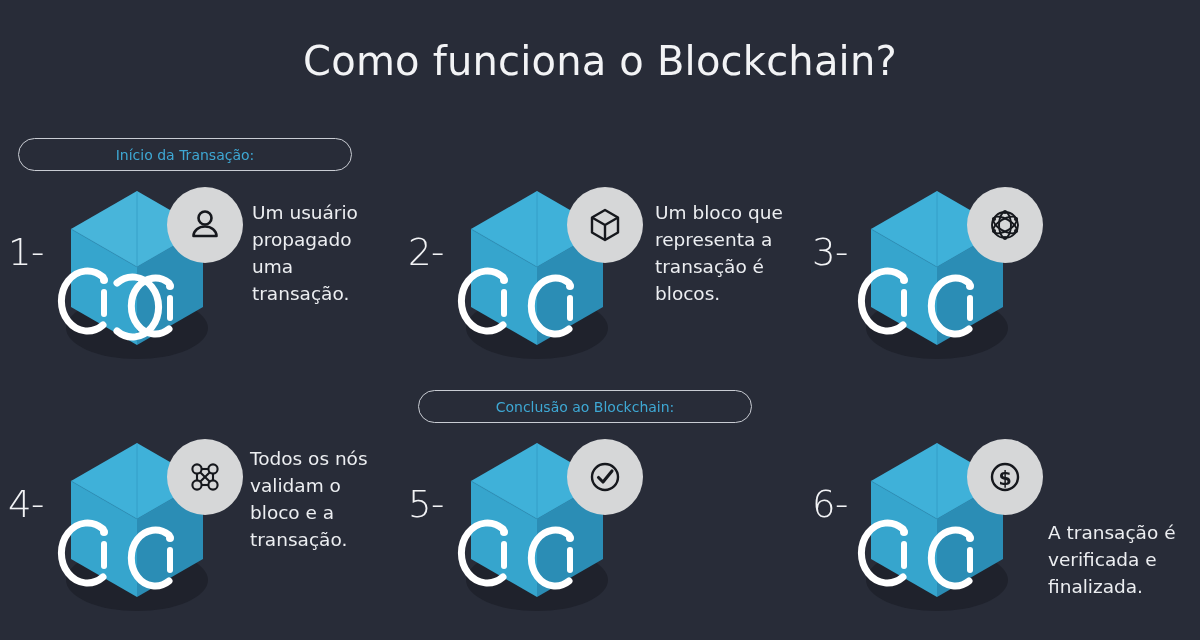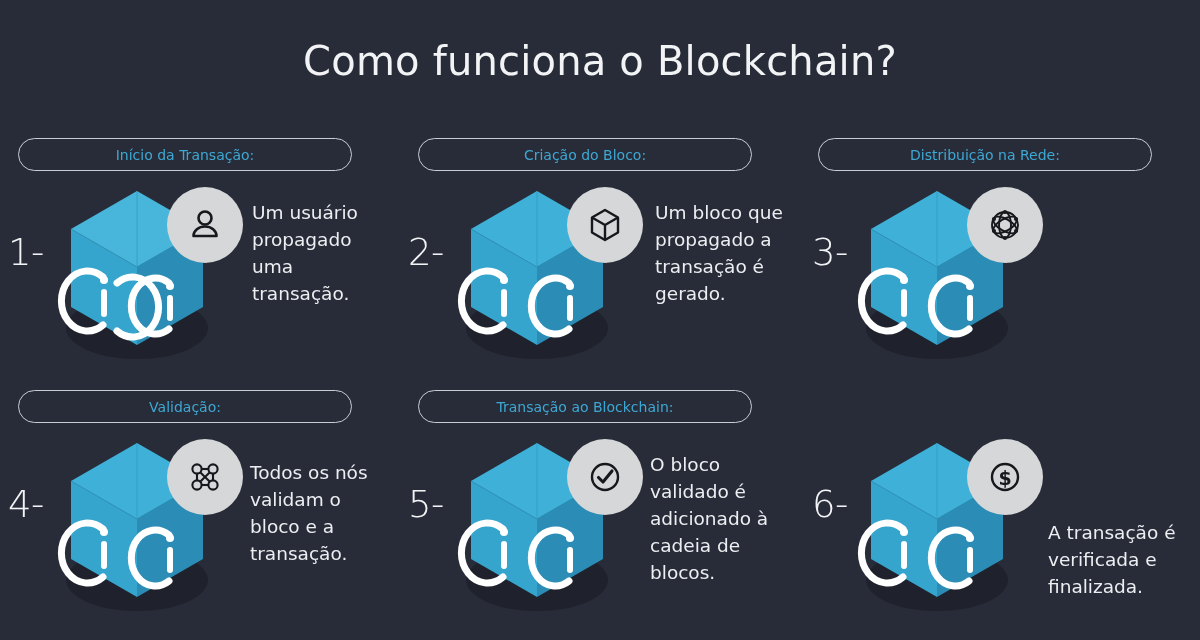--- a/index.html
+++ b/index.html
@@ -124,21 +124,21 @@
     color: #eceef1;
     font-size: 18.5px;
     line-height: 27px;
     font-weight: 400;
   }
 
   
   .step.s1 .desc { top: 16px; }
   .step.s2 .desc { top: 16px; left: 255px; width: 145px; }
   .step.s3 .desc { top: 16px; left: 252px; width: 140px; }
-  .step.s4 .desc { top: 24px; left: 250px; width: 145px; }
+  .step.s4 .desc { top: 10px; left: 250px; width: 145px; }
   .step.s5 .desc { top: 16px; left: 250px; width: 145px; }
   .step.s6 .desc { top: 42px; left: 248px; width: 145px; margin-top: 42px; }
 
   .step.s3 .num, .step.s6 .num { left: 12px; }
 </style>
 </head>
 <body>
 
 <div class="page">
 
@@ -186,21 +186,20 @@
             <circle cx="20" cy="13" r="6.5" fill="none" stroke="#16181d" stroke-width="2.6"></circle>
             <path d="M 8.5 31 a 11.5 9.5 0 0 1 23 0 z" fill="none" stroke="#16181d" stroke-width="2.6" stroke-linejoin="round"></path>
           </svg>
         </div>
 
         <div class="desc">Um usuário propagado uma transação.</div>
       </div>
     </div>
 
     <div class="step s2">
-      <div class="pill">Criação do Bloco:</div>
       <div class="body">
         <div class="num">2-</div>
 
         <div class="cube-wrap">
           <svg width="160" height="185" viewBox="0 0 160 185">
             <ellipse cx="80" cy="143" rx="71" ry="31" fill="#1f222c"></ellipse>
             <polygon points="80,6 146,44 80,82 14,44" fill="#3fb1d9"></polygon>
             <polygon points="14,44 80,82 80,160 14,122" fill="#36a5cd"></polygon>
             <polygon points="146,44 146,122 80,160 80,82" fill="#2b8db5"></polygon>
             <g stroke="#2f96c0" stroke-width="1.2" opacity="0.55" fill="none">
@@ -221,26 +220,25 @@
           </svg>
         </div>
 
         <div class="badge">
           <svg width="40" height="40" viewBox="0 0 40 40">
             <polygon points="20,5 33,12.5 33,27.5 20,35 7,27.5 7,12.5" fill="none" stroke="#16181d" stroke-width="2.4" stroke-linejoin="round"></polygon>
             <path d="M 7 12.5 L 20 20 L 33 12.5 M 20 20 L 20 35" fill="none" stroke="#16181d" stroke-width="2.4" stroke-linejoin="round"></path>
           </svg>
         </div>
 
-        <div class="desc">Um bloco que propagado a transação é gerado.</div>
+        <div class="desc">Um bloco que representa a transação é blocos.</div>
       </div>
     </div>
 
     <div class="step s3">
-      <div class="pill">Distribuição na Rede:</div>
       <div class="body">
         <div class="num">3-</div>
 
         <div class="cube-wrap">
           <svg width="160" height="185" viewBox="0 0 160 185">
             <ellipse cx="80" cy="143" rx="71" ry="31" fill="#1f222c"></ellipse>
             <polygon points="80,6 146,44 80,82 14,44" fill="#3fb1d9"></polygon>
             <polygon points="14,44 80,82 80,160 14,122" fill="#36a5cd"></polygon>
             <polygon points="146,44 146,122 80,160 80,82" fill="#2b8db5"></polygon>
             <g stroke="#2f96c0" stroke-width="1.2" opacity="0.55" fill="none">
@@ -277,21 +275,20 @@
               <circle cx="9" cy="26" r="2.1"></circle>
               <circle cx="9" cy="14" r="2.1"></circle>
             </g>
           </svg>
         </div>
 
       </div>
     </div>
 
     <div class="step s4">
-      <div class="pill">Validação:</div>
       <div class="body">
         <div class="num">4-</div>
 
         <div class="cube-wrap">
           <svg width="160" height="185" viewBox="0 0 160 185">
             <ellipse cx="80" cy="143" rx="71" ry="31" fill="#1f222c"></ellipse>
             <polygon points="80,6 146,44 80,82 14,44" fill="#3fb1d9"></polygon>
             <polygon points="14,44 80,82 80,160 14,122" fill="#36a5cd"></polygon>
             <polygon points="146,44 146,122 80,160 80,82" fill="#2b8db5"></polygon>
             <g stroke="#2f96c0" stroke-width="1.2" opacity="0.55" fill="none">
@@ -327,21 +324,21 @@
               <line x1="24.6" y1="15.4" x2="15.4" y2="24.6"></line>
             </g>
           </svg>
         </div>
 
         <div class="desc">Todos os nós validam o bloco e a transação.</div>
       </div>
     </div>
 
     <div class="step s5">
-      <div class="pill">Transação ao Blockchain:</div>
+      <div class="pill">Conclusão ao Blockchain:</div>
       <div class="body">
         <div class="num">5-</div>
 
         <div class="cube-wrap">
           <svg width="160" height="185" viewBox="0 0 160 185">
             <ellipse cx="80" cy="143" rx="71" ry="31" fill="#1f222c"></ellipse>
             <polygon points="80,6 146,44 80,82 14,44" fill="#3fb1d9"></polygon>
             <polygon points="14,44 80,82 80,160 14,122" fill="#36a5cd"></polygon>
             <polygon points="146,44 146,122 80,160 80,82" fill="#2b8db5"></polygon>
             <g stroke="#2f96c0" stroke-width="1.2" opacity="0.55" fill="none">
@@ -362,21 +359,20 @@
           </svg>
         </div>
 
         <div class="badge">
           <svg width="40" height="40" viewBox="0 0 40 40">
             <circle cx="20" cy="20" r="13" fill="none" stroke="#16181d" stroke-width="2.4"></circle>
             <path d="M 13.5 20.5 L 18 25 L 27 14" fill="none" stroke="#16181d" stroke-width="3.1" stroke-linecap="round" stroke-linejoin="round"></path>
           </svg>
         </div>
 
-        <div class="desc">O bloco validado é adicionado à cadeia de blocos.</div>
       </div>
     </div>
 
     <div class="step s6">
       <div class="body">
         <div class="num">6-</div>
 
         <div class="cube-wrap">
           <svg width="160" height="185" viewBox="0 0 160 185">
             <ellipse cx="80" cy="143" rx="71" ry="31" fill="#1f222c"></ellipse>

